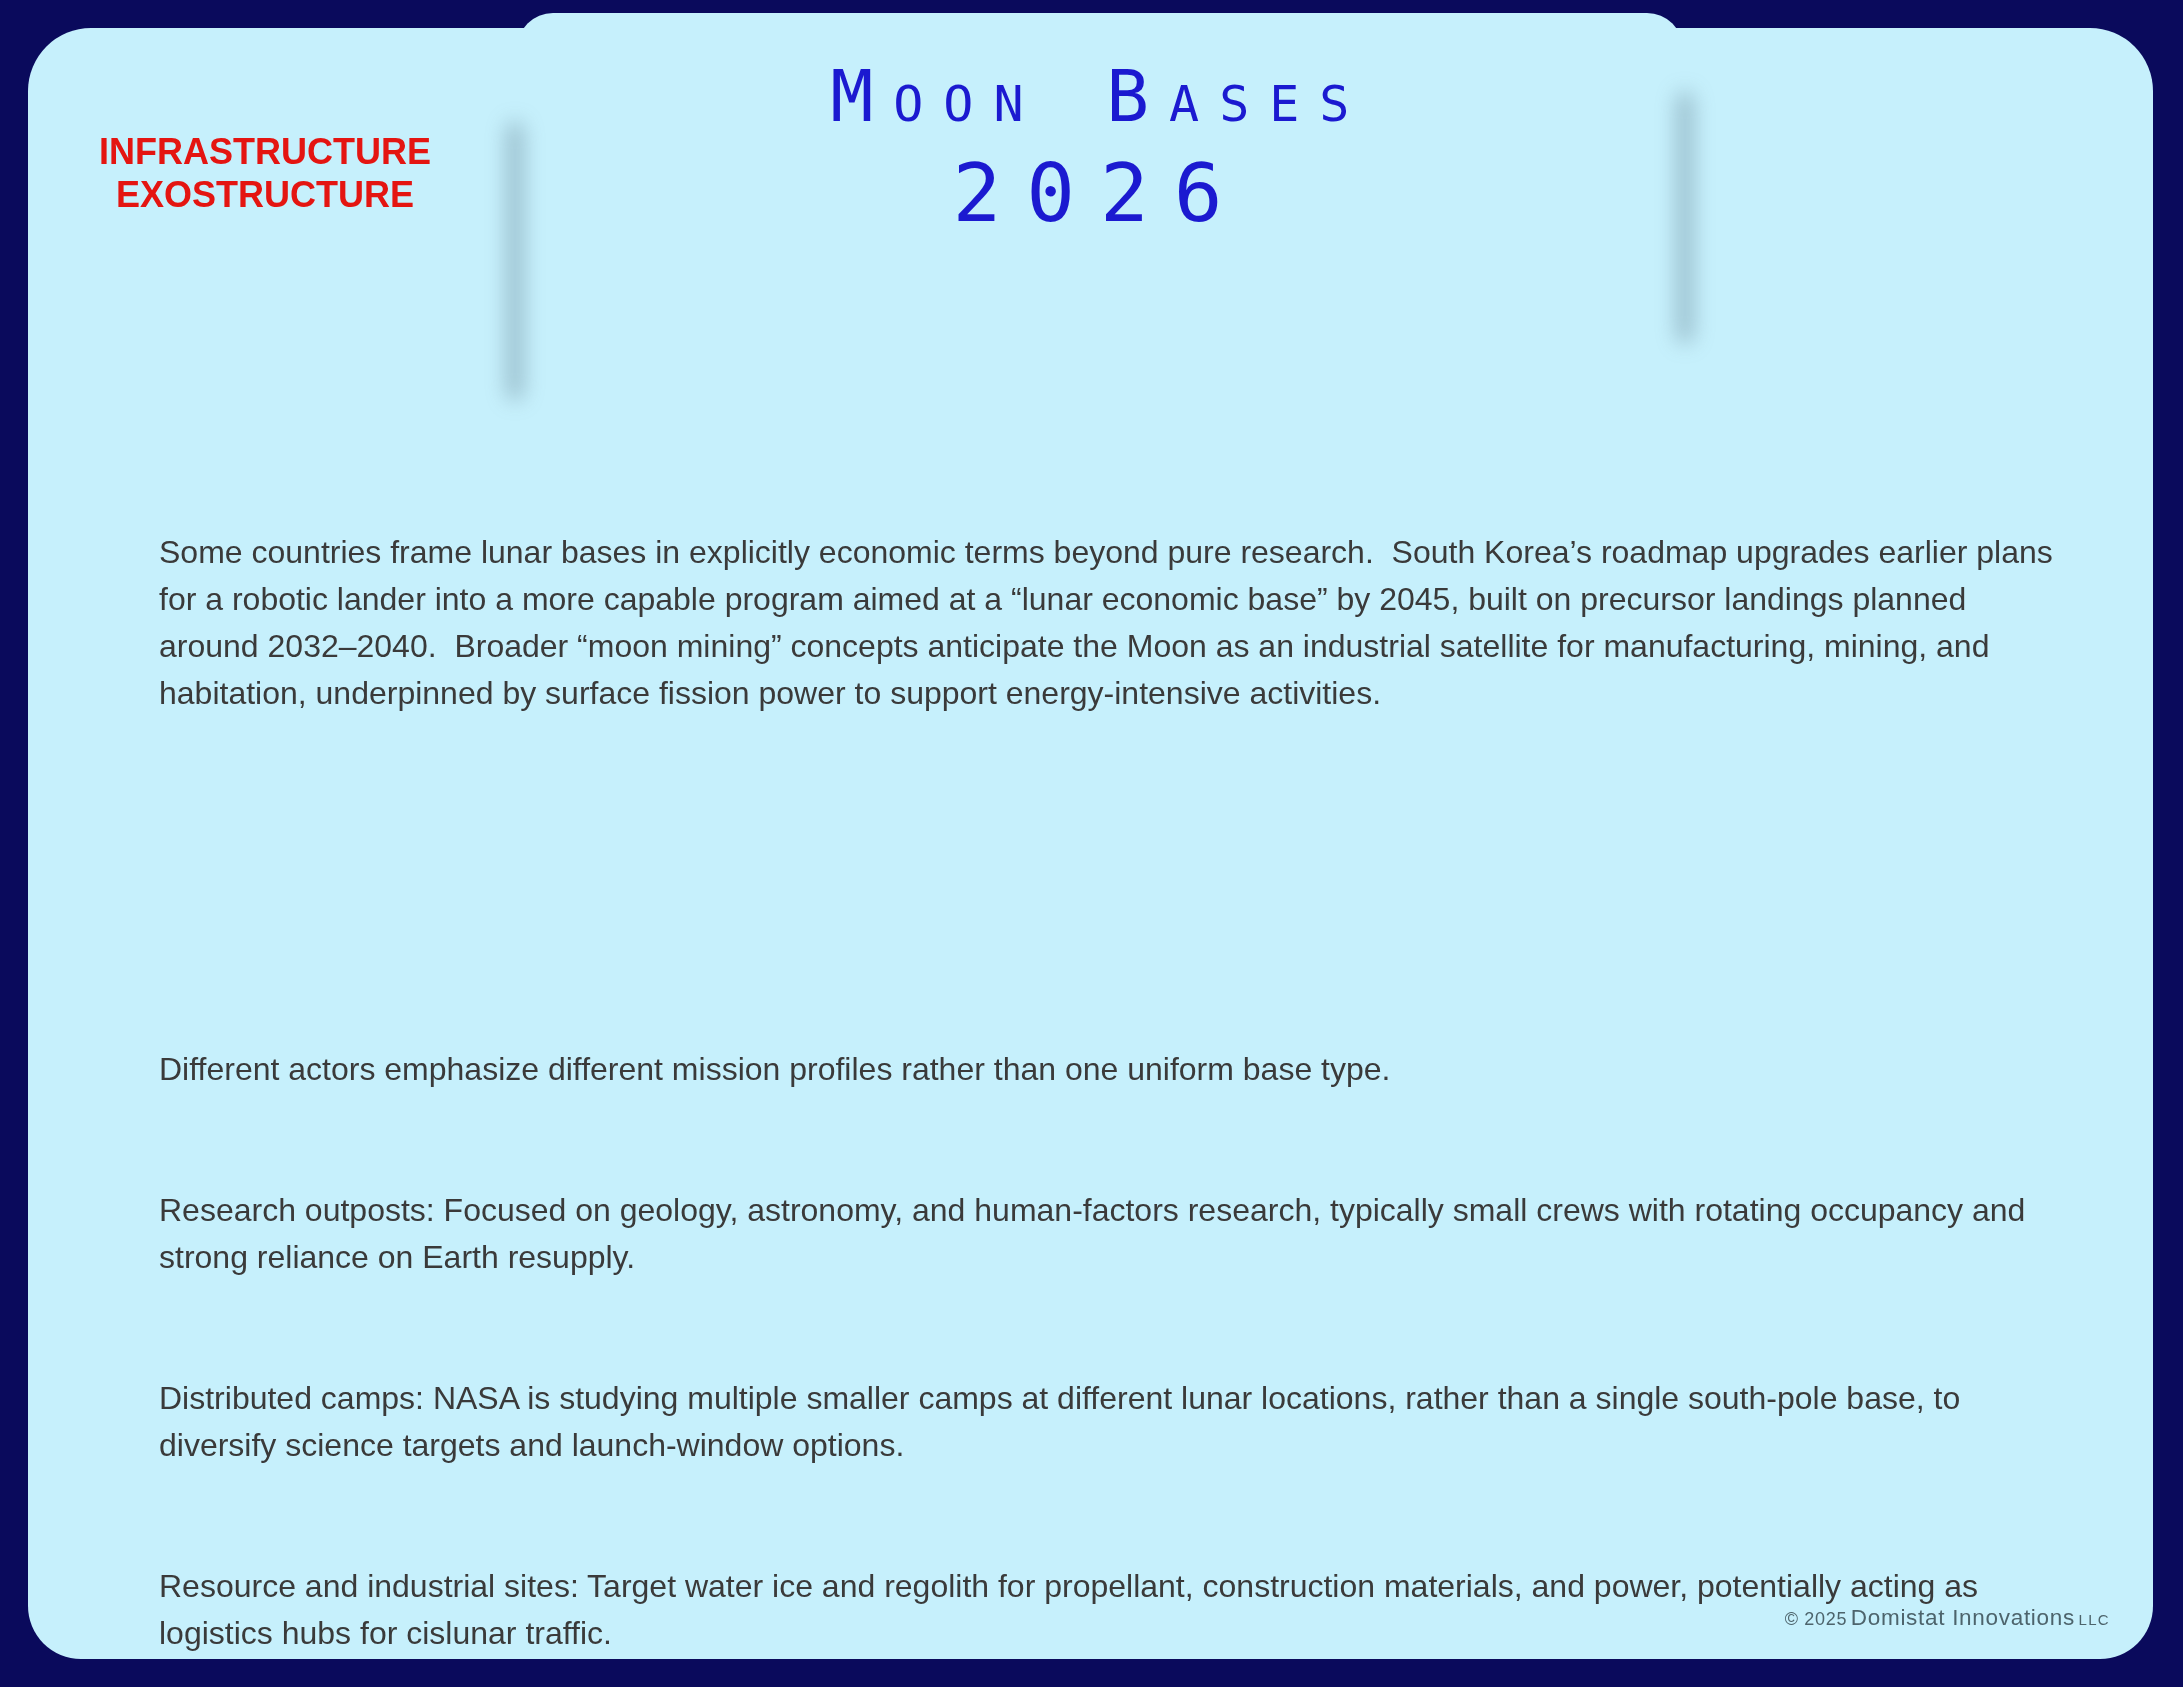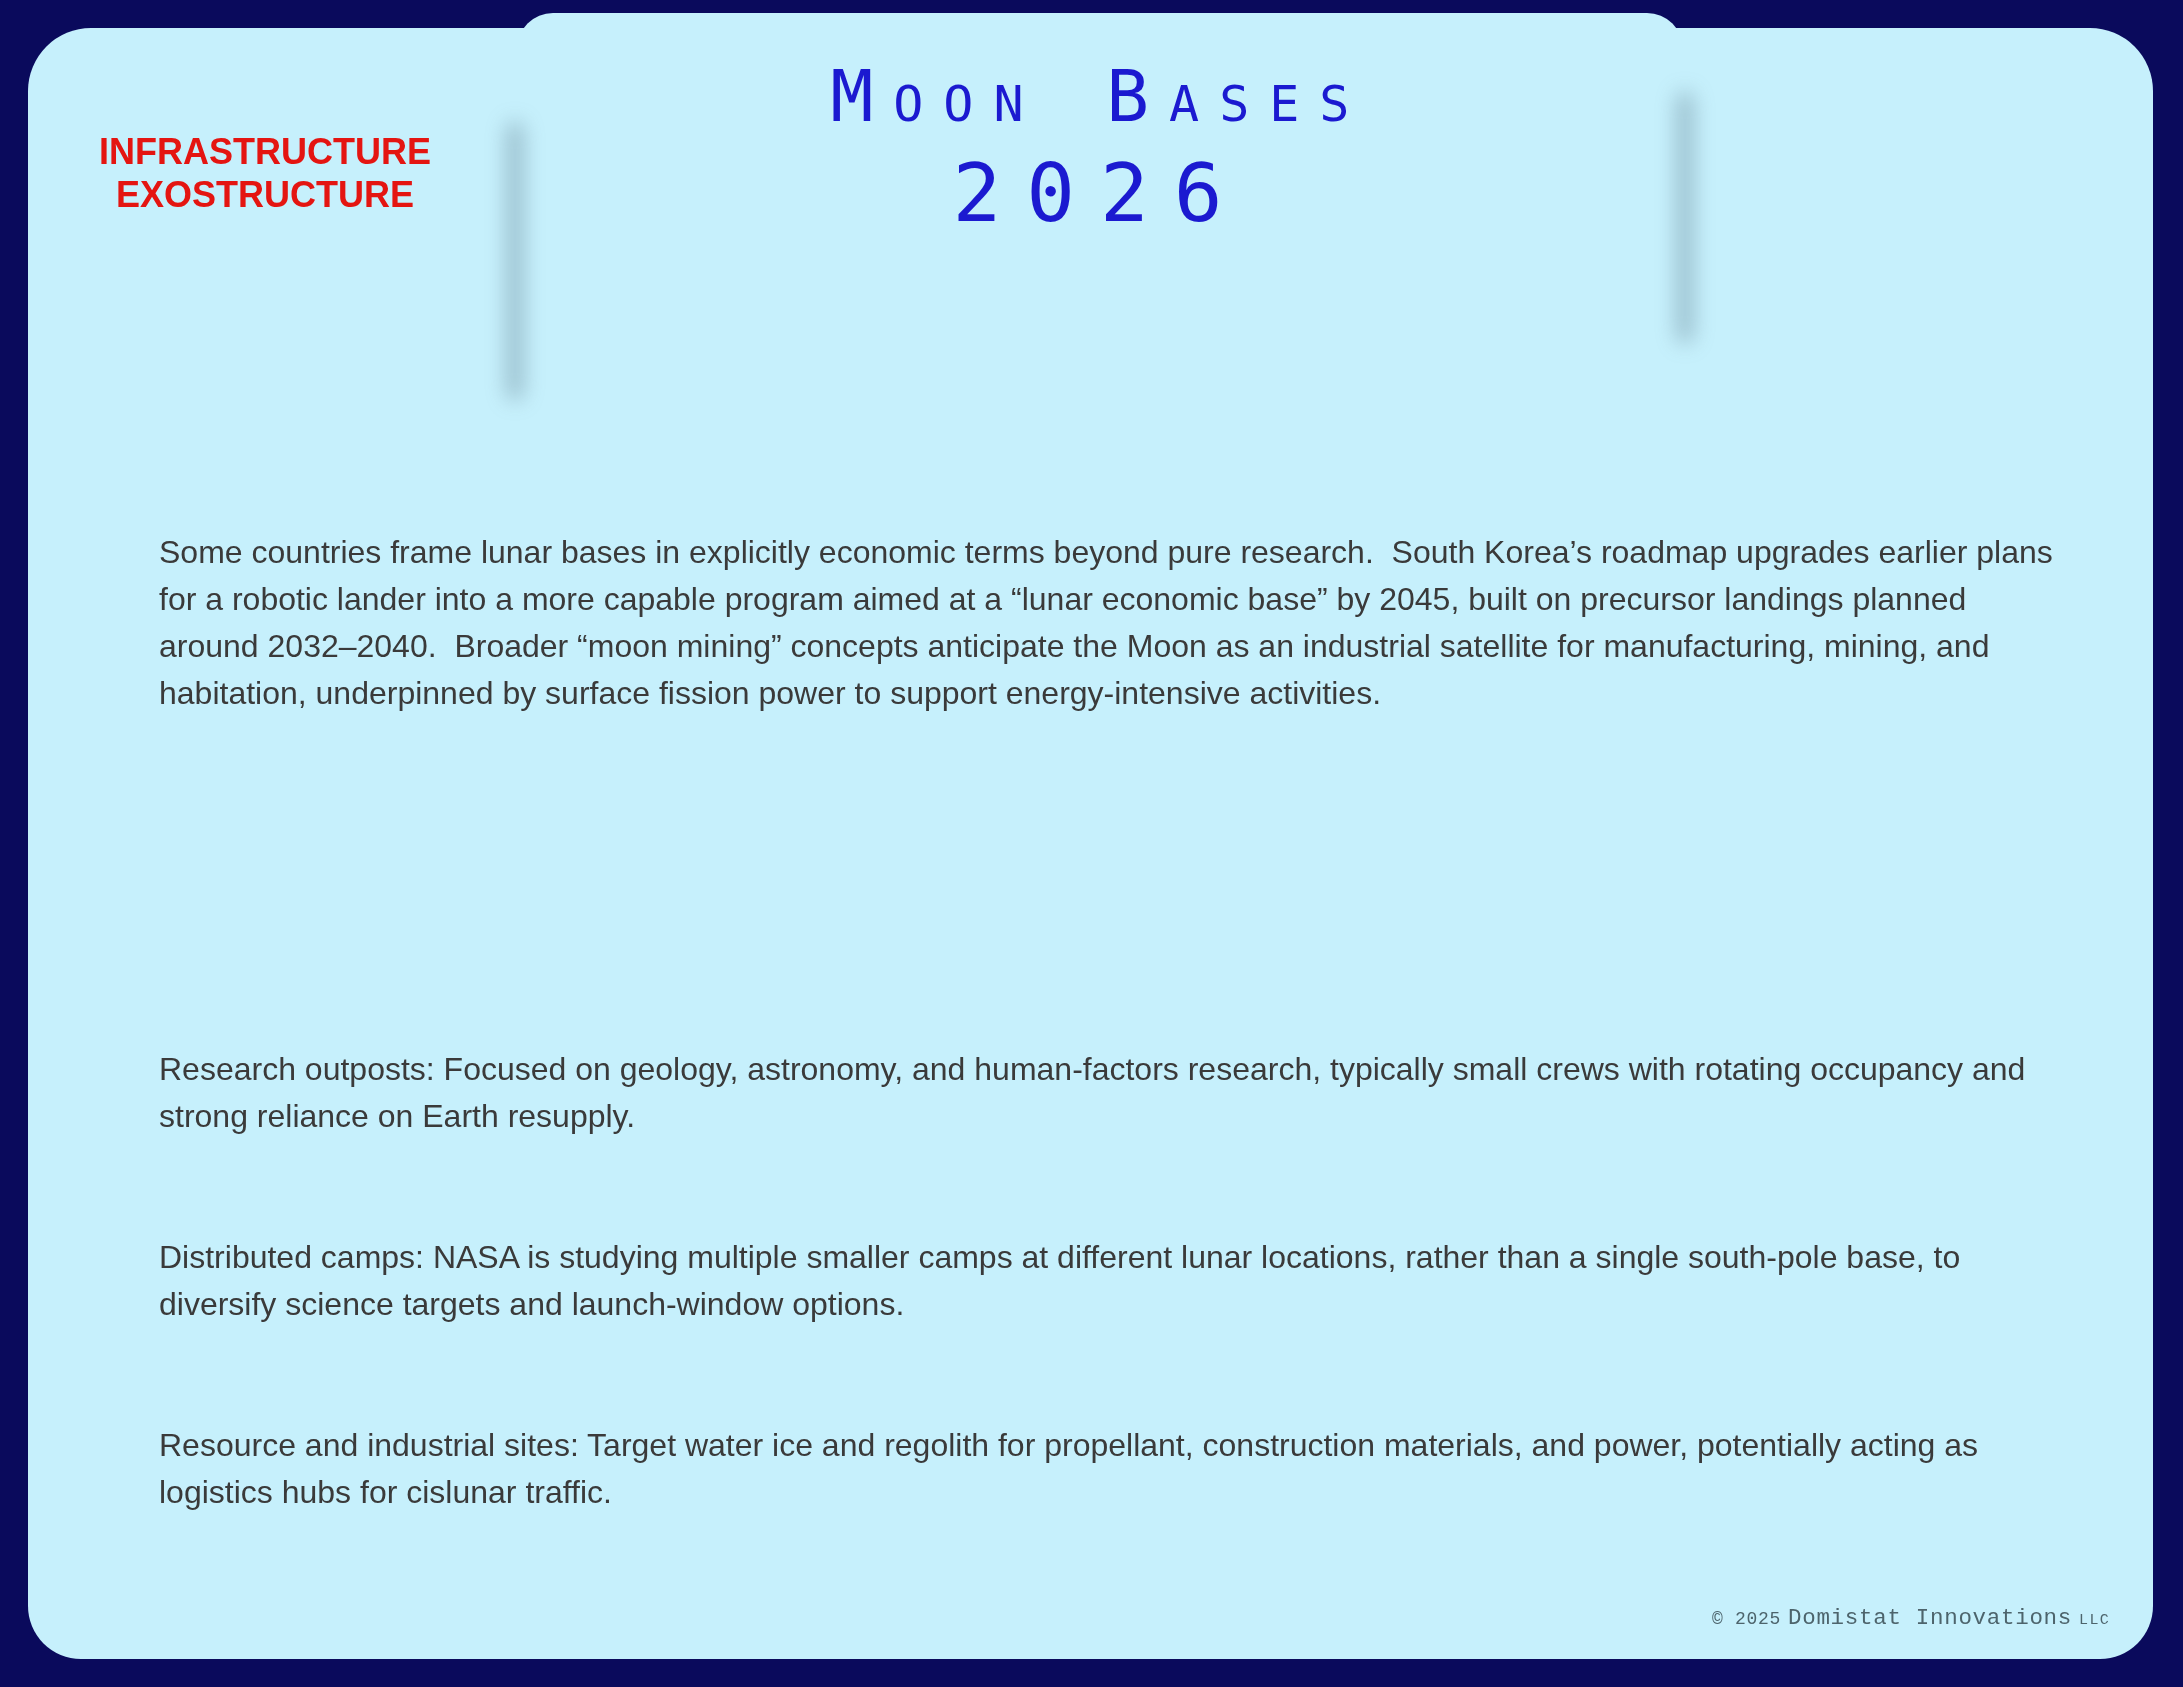--- a/index.html
+++ b/index.html
@@ -53,21 +53,21 @@
     position: absolute; left: 111px; top: 341px; width: 1958px;
     color: #3a3a3a; font-size: 32px; line-height: 47px;
     white-space: pre-wrap;
   }
   .body-text p { margin: 0 0 47px 0; }
   .body-text p:last-child { margin-bottom: 0; }
   .sent { display: block; margin-left: 48px; }
 
   .footer {
     position: absolute; right: 73px; bottom: 56px;
-    color: #4d646c; white-space: nowrap; letter-spacing: 0.7px; font-family: Liberation Mono, monospace;
+    color: #4d646c; white-space: nowrap; letter-spacing: 0.7px;
   }
   .f-year    { font-size: 18px; }
   .f-company { font-size: 22.5px; }
   .f-entity  { font-size: 15px; letter-spacing: 1.3px; }
 </style>
 </head>
 <body>
 
 <div class="page">
 
@@ -82,20 +82,21 @@
     <div>INFRASTRUCTURE</div>
     <div>EXOSTRUCTURE</div>
   </div>
 
 
   <div class="body-text">
     <p>
       <span class="sent">Some countries frame lunar bases in explicitly economic terms beyond pure research.  South Korea’s roadmap upgrades earlier plans for a robotic lander into a more capable program aimed at a “lunar economic base” by 2045, built on precursor landings planned around 2032–2040.  Broader “moon mining” concepts anticipate the Moon as an industrial satellite for manufacturing, mining, and habitation, underpinned by surface fission power to support energy-intensive activities.</span>
     </p>
     <p>
+      <span class="sent">Different actors emphasize different mission profiles rather than one uniform base type.</span>
       <span class="sent">Research outposts: Focused on geology, astronomy, and human-factors research, typically small crews with rotating occupancy and strong reliance on Earth resupply.</span>
       <span class="sent">Distributed camps: NASA is studying multiple smaller camps at different lunar locations, rather than a single south-pole base, to diversify science targets and launch-window options.</span>
       <span class="sent">Resource and industrial sites: Target water ice and regolith for propellant, construction materials, and power, potentially acting as logistics hubs for cislunar traffic.</span>
     </p>
     
     
   </div>
 
   <div class="footer">
     <span class="f-year">© 2025</span>

